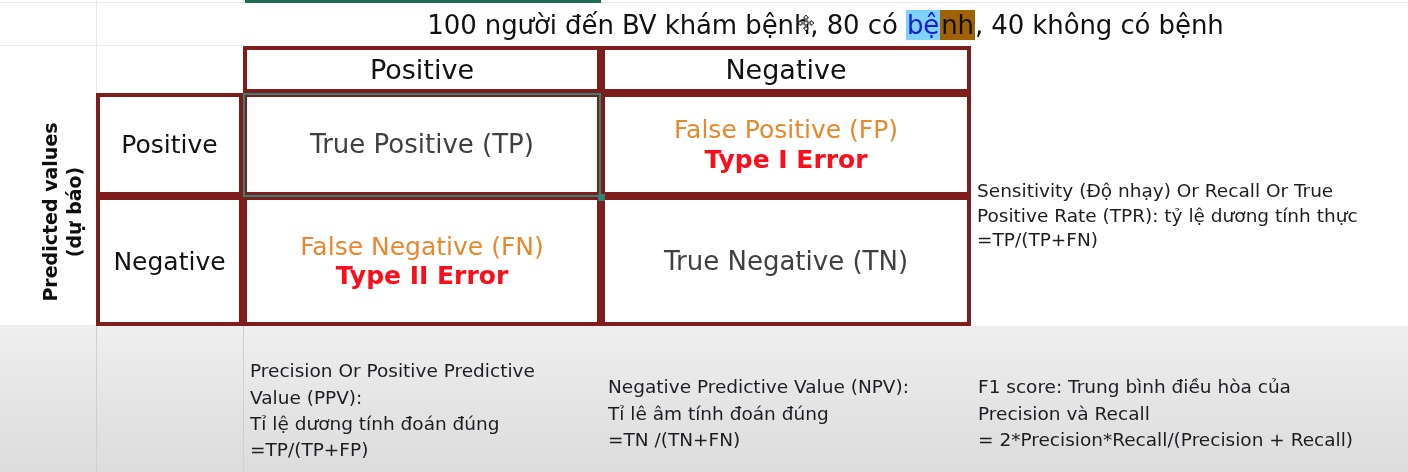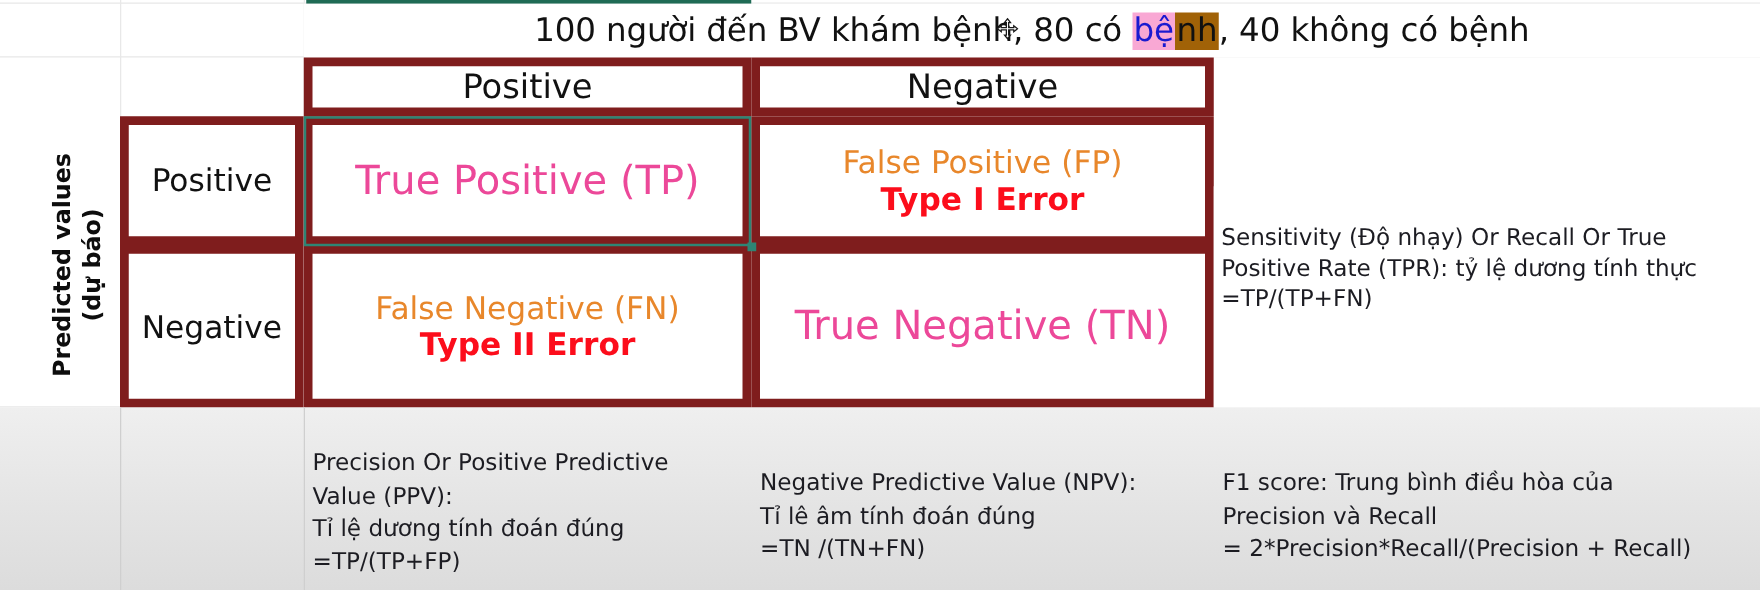--- a/index.html
+++ b/index.html
@@ -24,43 +24,43 @@
   .title-band{
     position:absolute;left:243px;top:3px;width:1165px;height:43px;
     display:flex;align-items:center;justify-content:center;
     background:#ffffff;
   }
   .title-text{
     font-size:26px;color:#111111;white-space:nowrap;
     letter-spacing:-0.1px;
   }
   .hl{background:#a16207;padding:0 1px;}
-  .hl.sel{background:#f9a8d4;color:#1a1ad0;text-align:right;}
+  .hl.sel{background:#7dd3fc;color:#1a1ad0;text-align:right;}
   .cursor-move{
     position:absolute;left:797px;top:14px;width:18px;height:18px;
     pointer-events:none;
   }
 
   
   .tbl{position:absolute;left:96px;top:46px;width:875px;height:280px;}
 
   .cell{position:absolute;box-sizing:border-box;background:#ffffff;
         display:flex;align-items:center;justify-content:center;
         text-align:center;}
-  .bdr{border:7px solid #7f1d1d;}
+  .bdr{border:4px solid #7f1d1d;}
 
   
   .hdr{height:47px;font-size:27px;color:#111;}
 
   
   .rowlab{width:147px;font-size:25px;color:#111;}
 
   
   .mcell{flex-direction:column;justify-content:center;line-height:1.18;}
-  .m-green{color:#ec4899;font-size:32px;}
+  .m-green{color:#404040;font-size:26px;}
   .m-orange{color:#e8872b;font-size:25px;}
   .m-red{color:#fc0d1b;font-size:25px;font-weight:600;}
 
   
   .sel-box{
     position:absolute;box-sizing:border-box;
     border:2px solid #2e8574;pointer-events:none;
   }
   .sel-handle{
     position:absolute;width:7px;height:7px;background:#2e8574;

